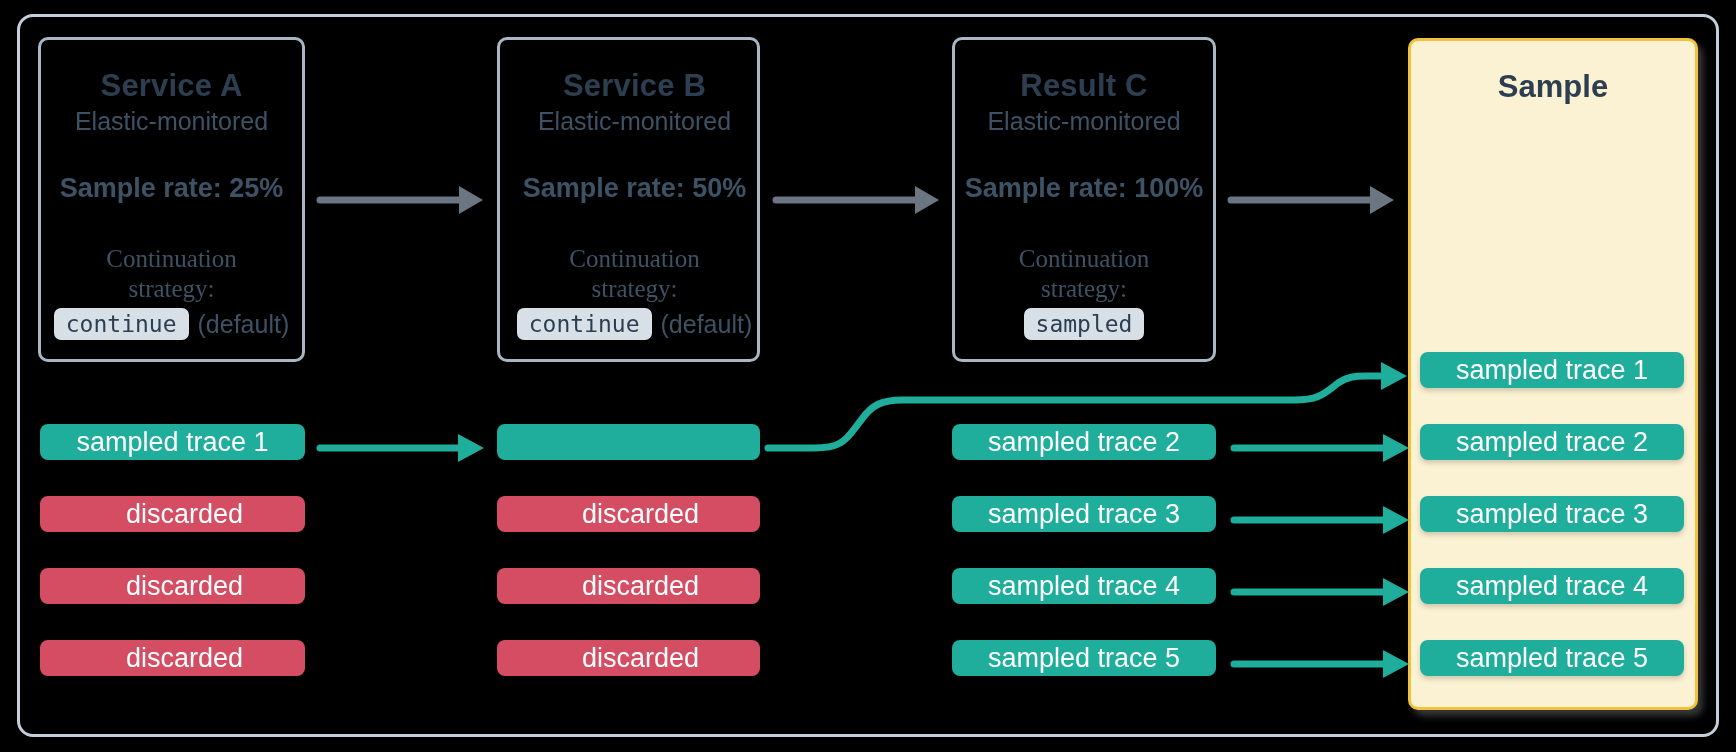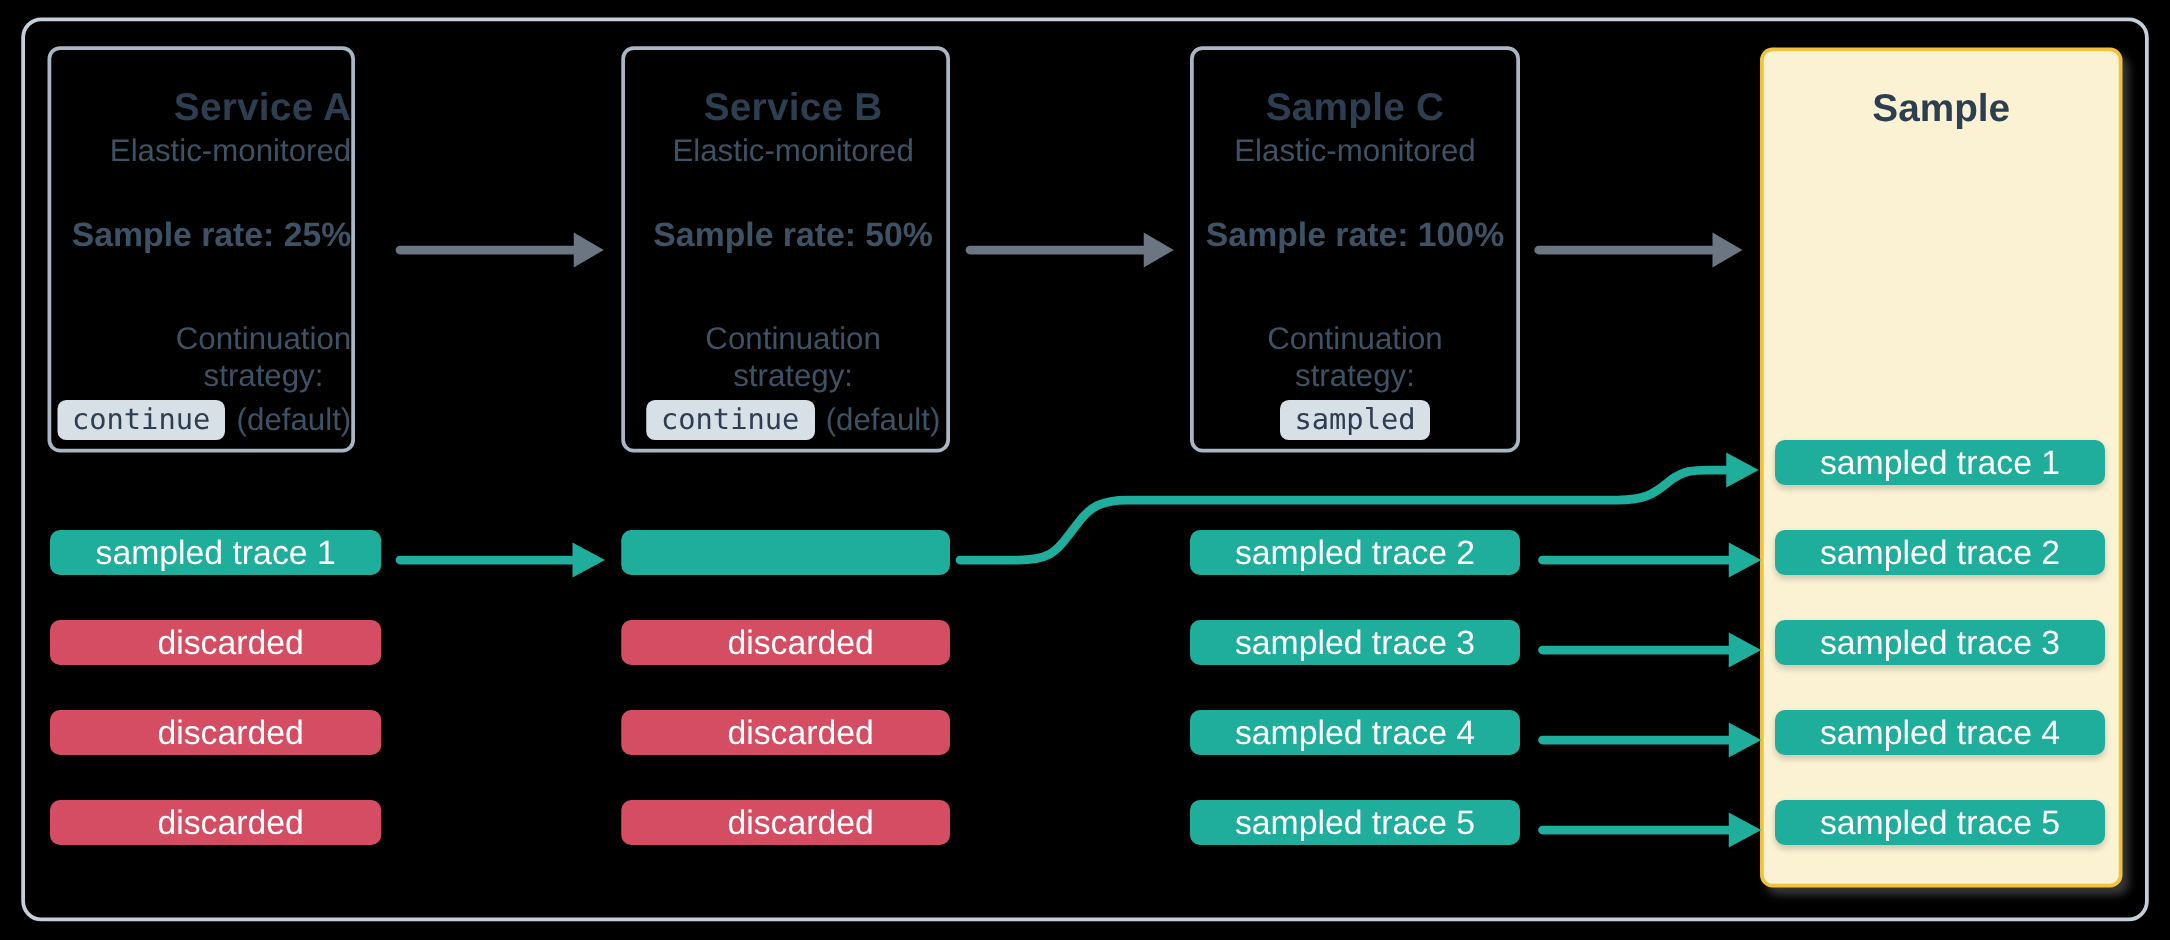--- a/index.html
+++ b/index.html
@@ -44,21 +44,21 @@
     height: 325px;
     border: 3px solid var(--box-border);
     border-radius: 10px;
     box-sizing: border-box;
     z-index: 2;
     display: flex;
     flex-direction: column;
     align-items: center;
     text-align: center;
   }
-  .service-box.a { left: 38px;  width: 246px; align-items: flex-end; }
+  .service-box.a { left: 38px;  width: 267px; }
   .service-box.b { left: 497px; width: 263px; padding-left: 12px; }
   .service-box.c { left: 952px; width: 264px; }
   .service-title {
     margin-top: 26px;
     font-size: 31px;
     font-weight: 700;
     line-height: 40px;
     color: var(--ink);
     letter-spacing: 0.2px;
   }
@@ -69,24 +69,25 @@
     color: var(--body);
   }
   .service-rate {
     margin-top: 36px;
     font-size: 27px;
     line-height: 32px;
     font-weight: 700;
     color: var(--body);
   }
   .service-continuation {
-    margin-top: 52px;
+    margin-top: 40px;
     font-size: 25px;
     line-height: 30px;
     color: var(--body);
+    font-family: Liberation Serif, serif;
   }
   .strategy-row {
     margin-top: 4px;
     display: flex;
     align-items: center;
     justify-content: center;
     gap: 9px;
   }
   .strategy-code {
     display: inline-block;
@@ -189,21 +190,21 @@
       <span>Continuation</span><br>
       <span>strategy:</span>
     </div>
     <div class="strategy-row">
       <span class="strategy-code">continue</span>
       <span class="strategy-note">(default)</span>
     </div>
   </div>
 
   <div class="service-box c">
-    <div class="service-title">Sample C</div>
+    <div class="service-title">Result C</div>
     <div class="service-monitoring">Elastic-monitored</div>
     <div class="service-rate">Sample rate: 100%</div>
     <div class="service-continuation">
       <span>Continuation</span><br>
       <span>strategy:</span>
     </div>
     <div class="strategy-row">
       <span class="strategy-code">sampled</span>
     </div>
   </div>

